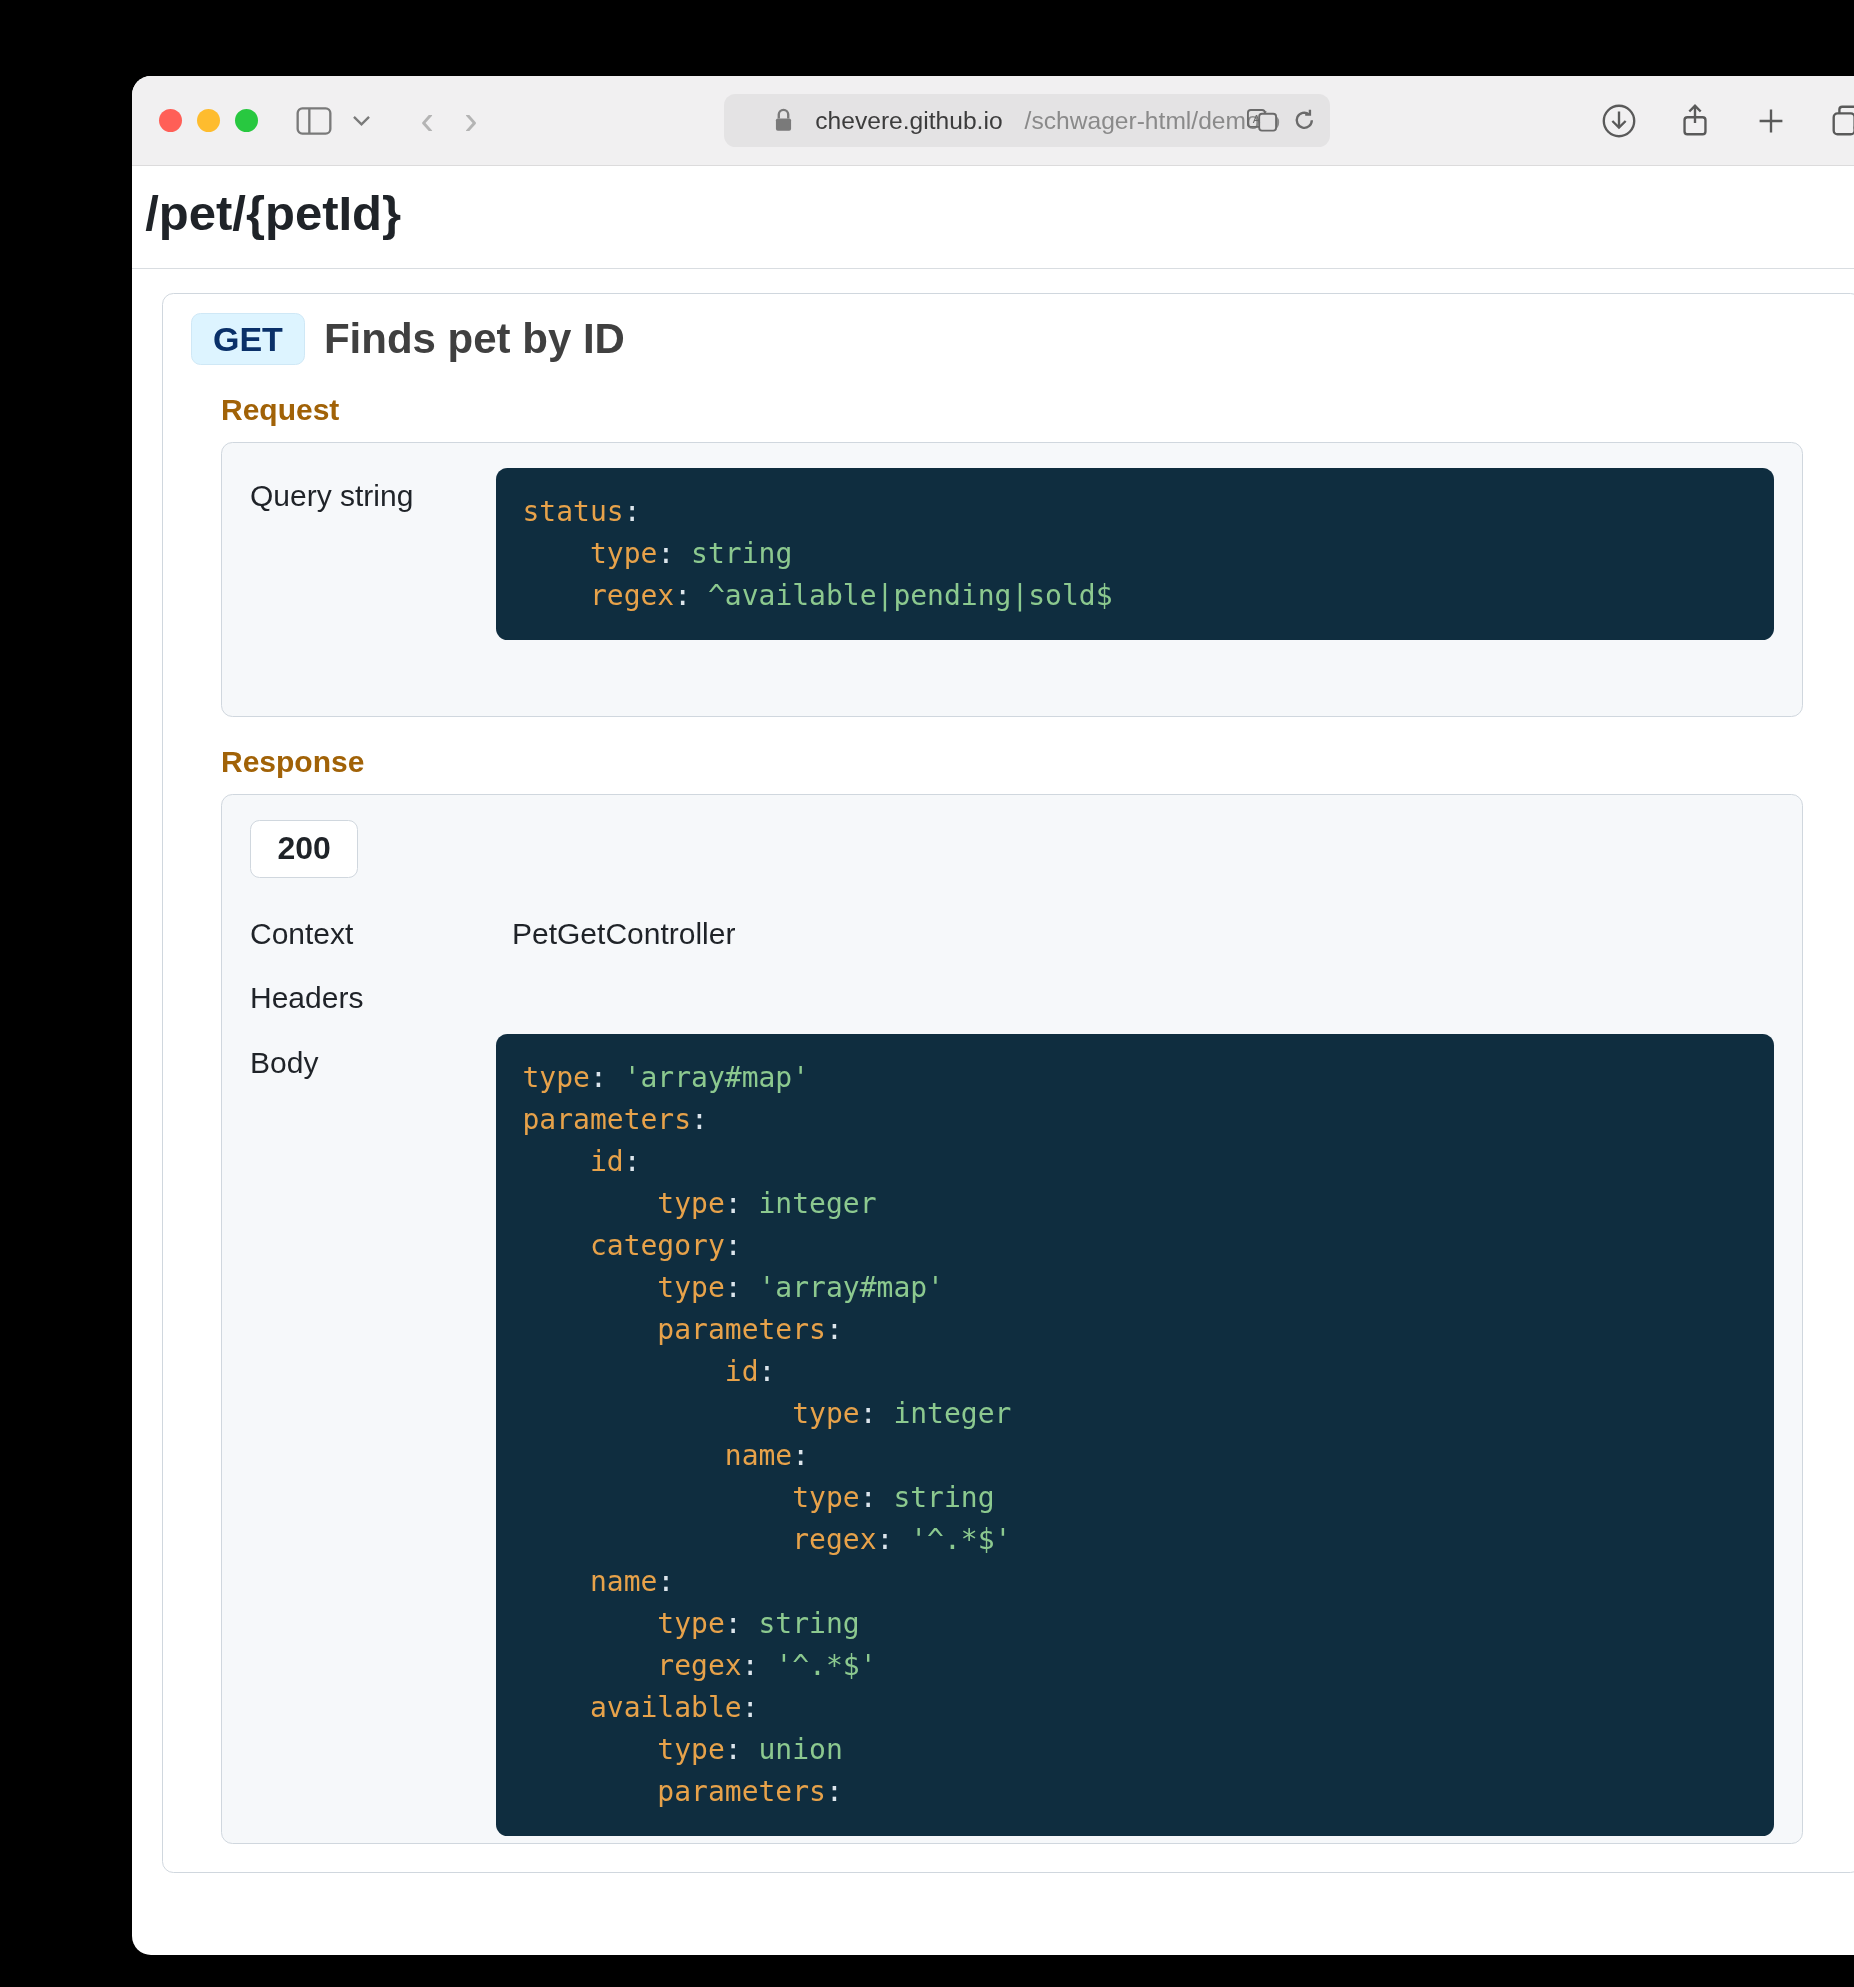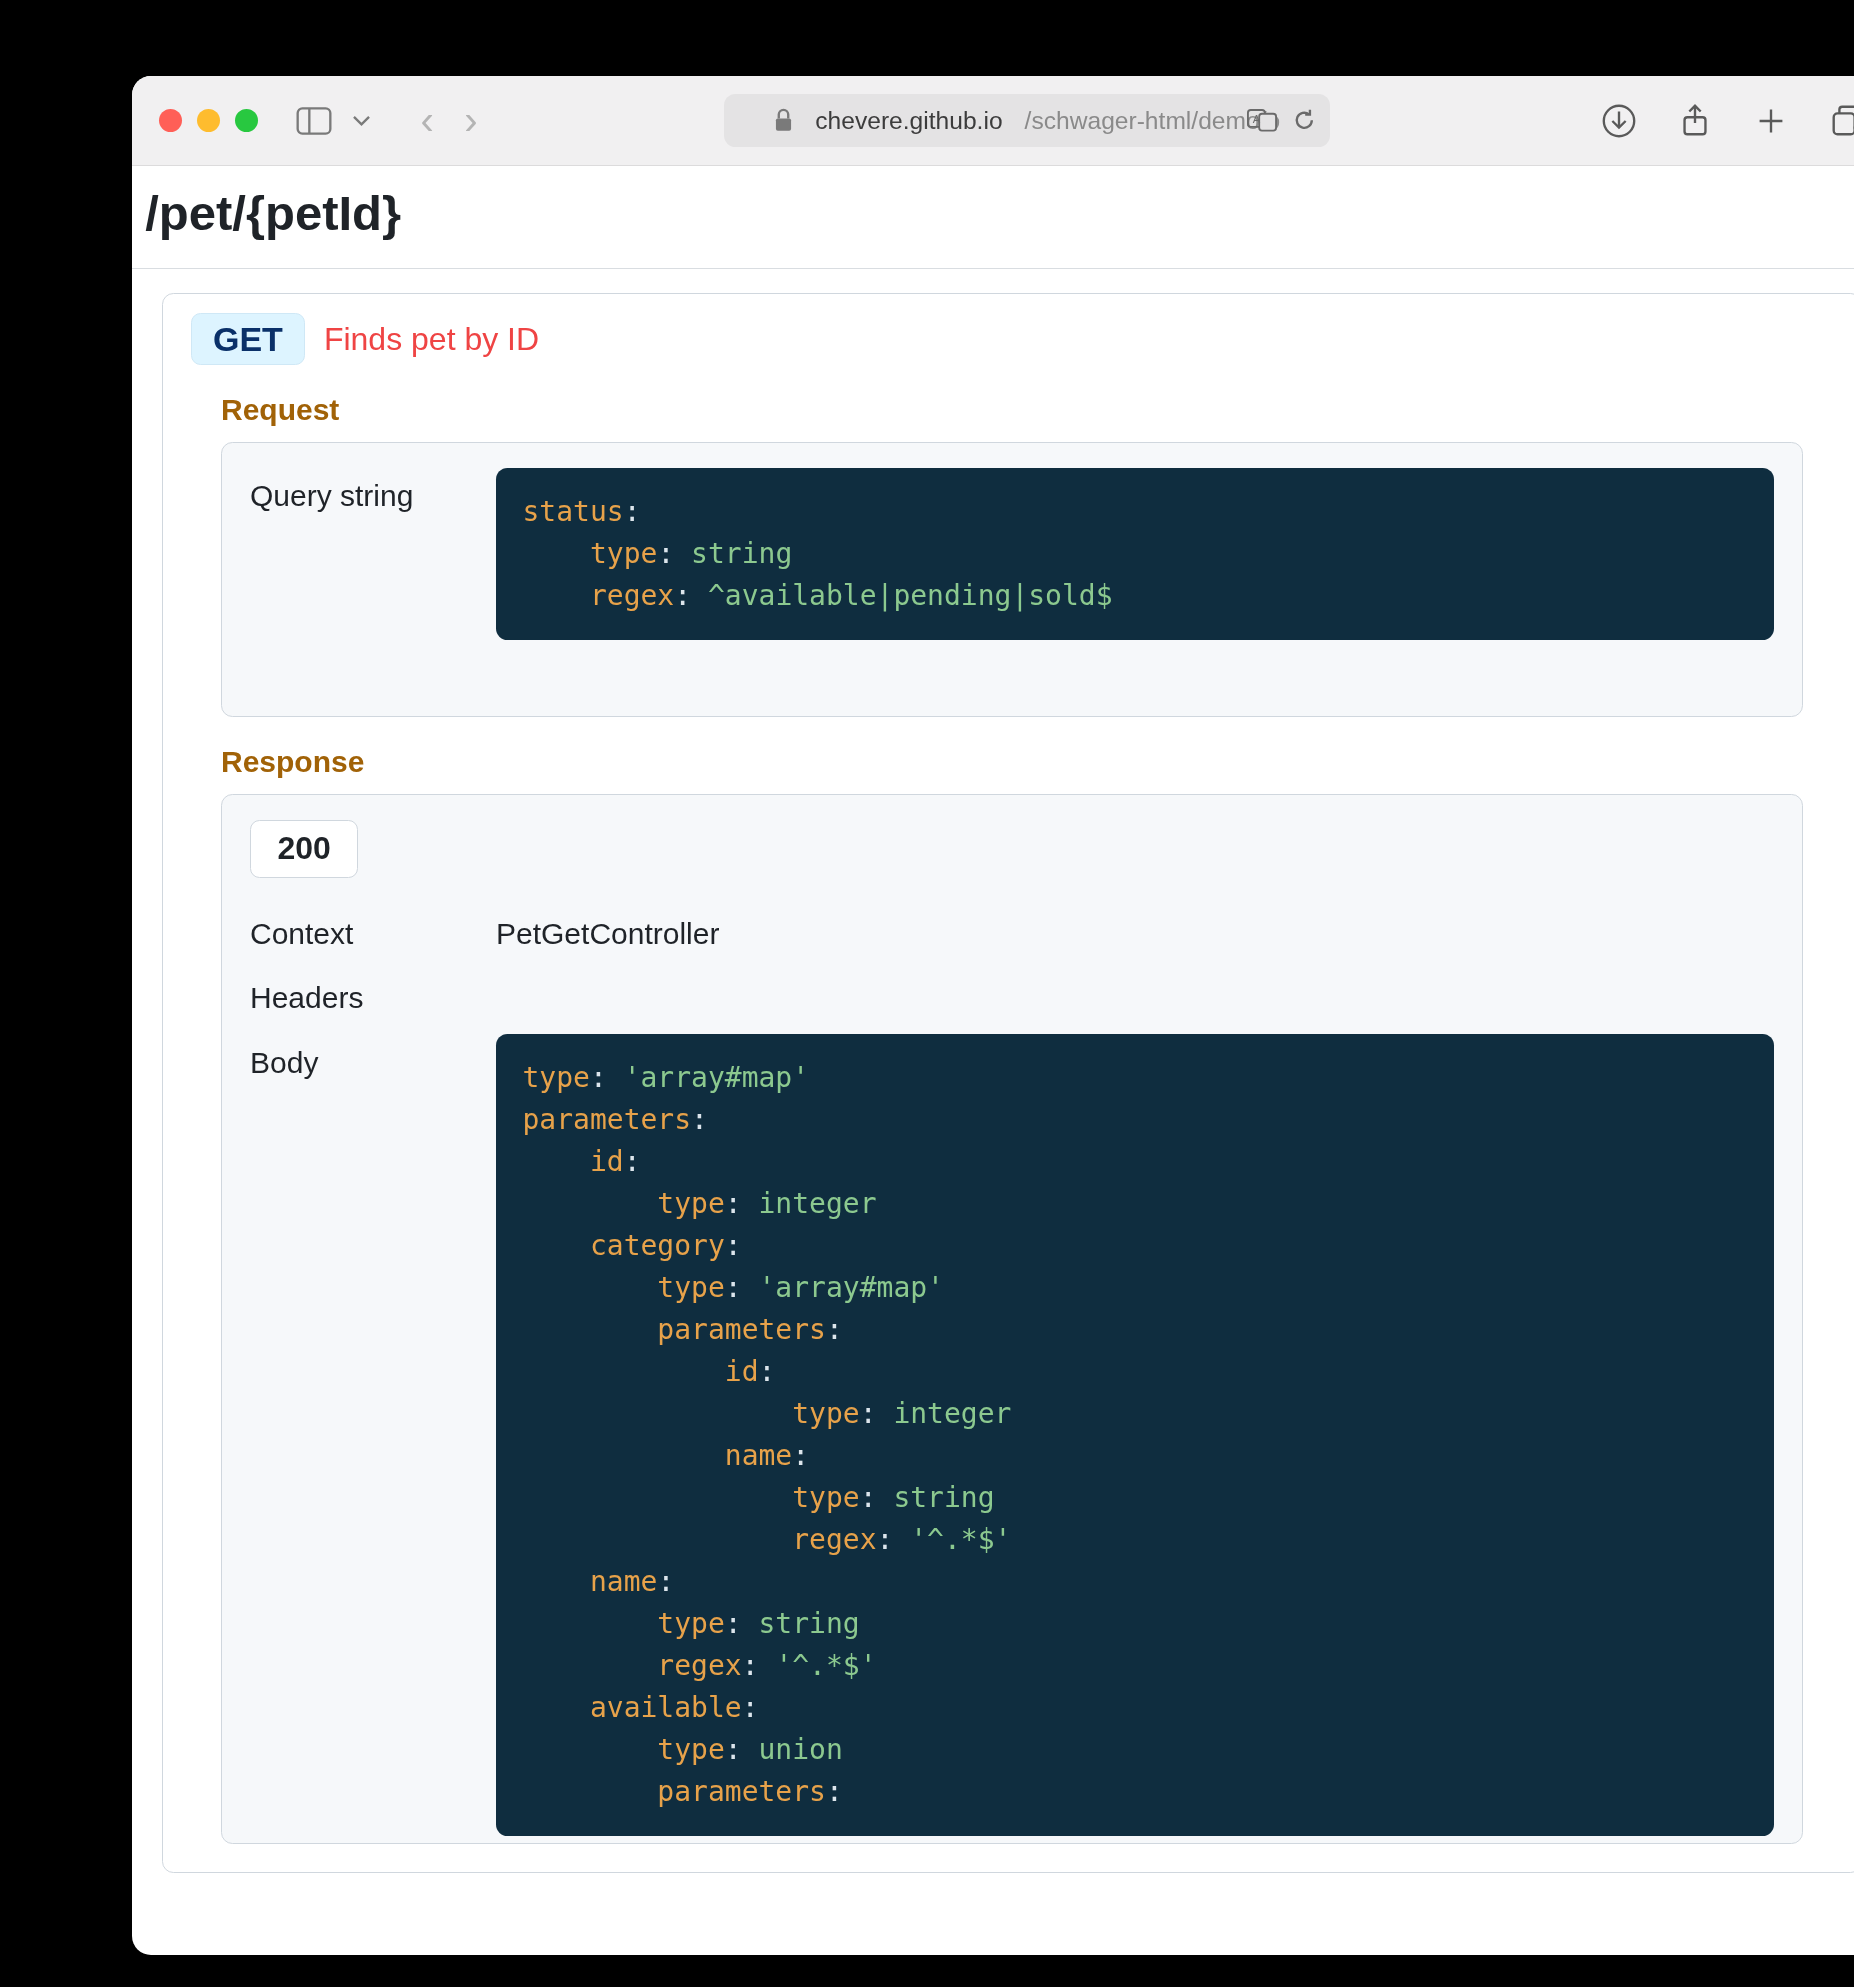--- a/index.html
+++ b/index.html
@@ -88,21 +88,21 @@
   }
   .method-badge {
     background: #ddf4ff;
     border: 0.9px solid #cfe8f6;
     color: #0a3069;
     font-weight: 700;
     font-size: 34px;
     padding: 5.7px 21px;
     border-radius: 9.5px;
   }
-  .op-title { font-size: 32px; font-weight: 400; color: #ef4444; }
+  .op-title { font-size: 42px; font-weight: 700; color: #404040; }
   .section-label {
     font-size: 30px;
     font-weight: 700;
     color: #a16207;
     margin: 28px 0 15px 30px;
   }
   .sub-panel {
     margin: 0 30px;
     border: 0.9px solid #d0d7de;
     background: #f6f8fa;
@@ -119,20 +119,21 @@
     flex-shrink: 0;
     font-size: 30px;
     color: #1f2328;
     font-weight: 400;
     padding-top: 11.4px;
   }
   .row-value {
     font-size: 30px;
     color: #1f2328;
     padding-top: 11.4px;
+    margin-left: 16px;
   }
   .code-block {
     flex: 1;
     background: #0f2d3f;
     border-radius: 11.4px;
     padding: 23px 26.5px;
     font-family: ui-monospace, SFMono-Regular, "SF Mono", Menlo, Consolas, monospace;
     font-size: 28px;
     line-height: 1.5;
     color: #dce5ec;

